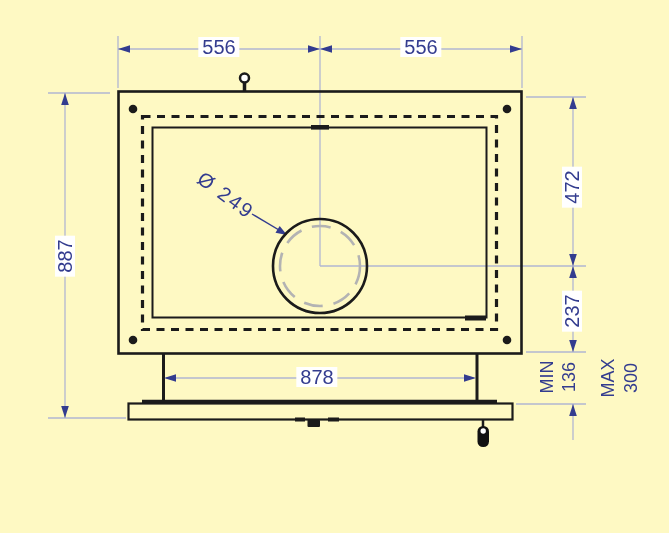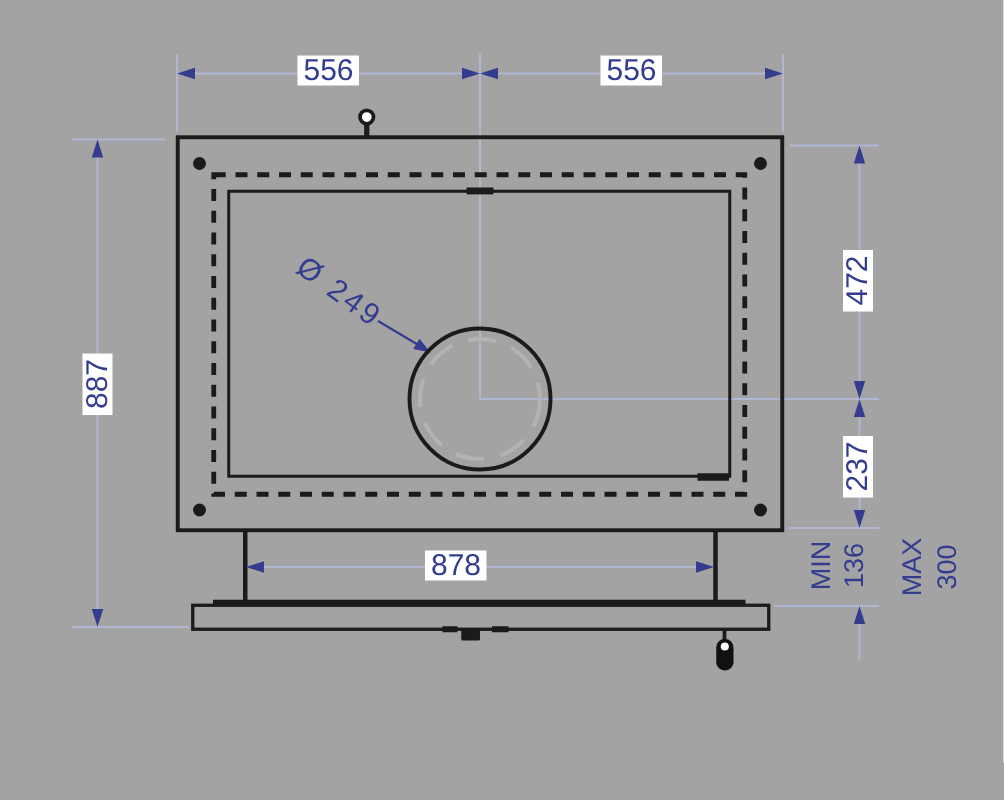--- a/index.html
+++ b/index.html
@@ -1,17 +1,17 @@
 <!DOCTYPE html>
 <html><head>
 <meta charset="utf-8">
 <style>
   html,body{margin:0;padding:0;background:#ffffff;}
   .canvas{
-    position:relative;width:669px;height:533px;background:#a3a3a3;overflow:hidden;
+    position:relative;width:669px;height:533px;background:#fef9c3;overflow:hidden;
     font-family:"Liberation Sans", sans-serif;
   }
   .canvas svg{position:absolute;left:0;top:0;z-index:1;}
   .lbl{
     position:absolute;z-index:3;color:#333c8f;font-size:20px;line-height:1;
     white-space:nowrap;transform:translate(-50%,-50%);
   }
   .bg{background:#ffffff;padding:0 4px;}
   .rot{transform:translate(-50%,-50%) rotate(-90deg);}
   .rot.bg{padding:0 4px;}
@@ -90,20 +90,20 @@
       <polygon points="164,378 176,374.2 176,381.8"></polygon>
       <polygon points="476,378 464,374.2 464,381.8"></polygon>
     </g>
   </svg>
 
   <div class="lbl bg" style="left:219px;top:47px;">556</div>
   <div class="lbl bg" style="left:421px;top:47px;">556</div>
   <div class="lbl rot bg" style="left:65px;top:256px;">887</div>
   <div class="lbl rot bg" style="left:572px;top:187px;">472</div>
   <div class="lbl rot bg" style="left:572px;top:311px;">237</div>
-  <div class="lbl bg" style="left:304px;top:377px;">878</div>
+  <div class="lbl bg" style="left:317px;top:377px;">878</div>
   <div class="lbl rot small" style="left:547px;top:377px;">MIN</div>
   <div class="lbl rot small" style="left:569px;top:377px;">136</div>
   <div class="lbl rot small" style="left:608px;top:378px;">MAX</div>
   <div class="lbl rot small" style="left:631px;top:378px;">300</div>
   <div class="lbl diam" style="left:226px;top:195px;">Ø 249</div>
 
 </div>
 
 </body></html>

